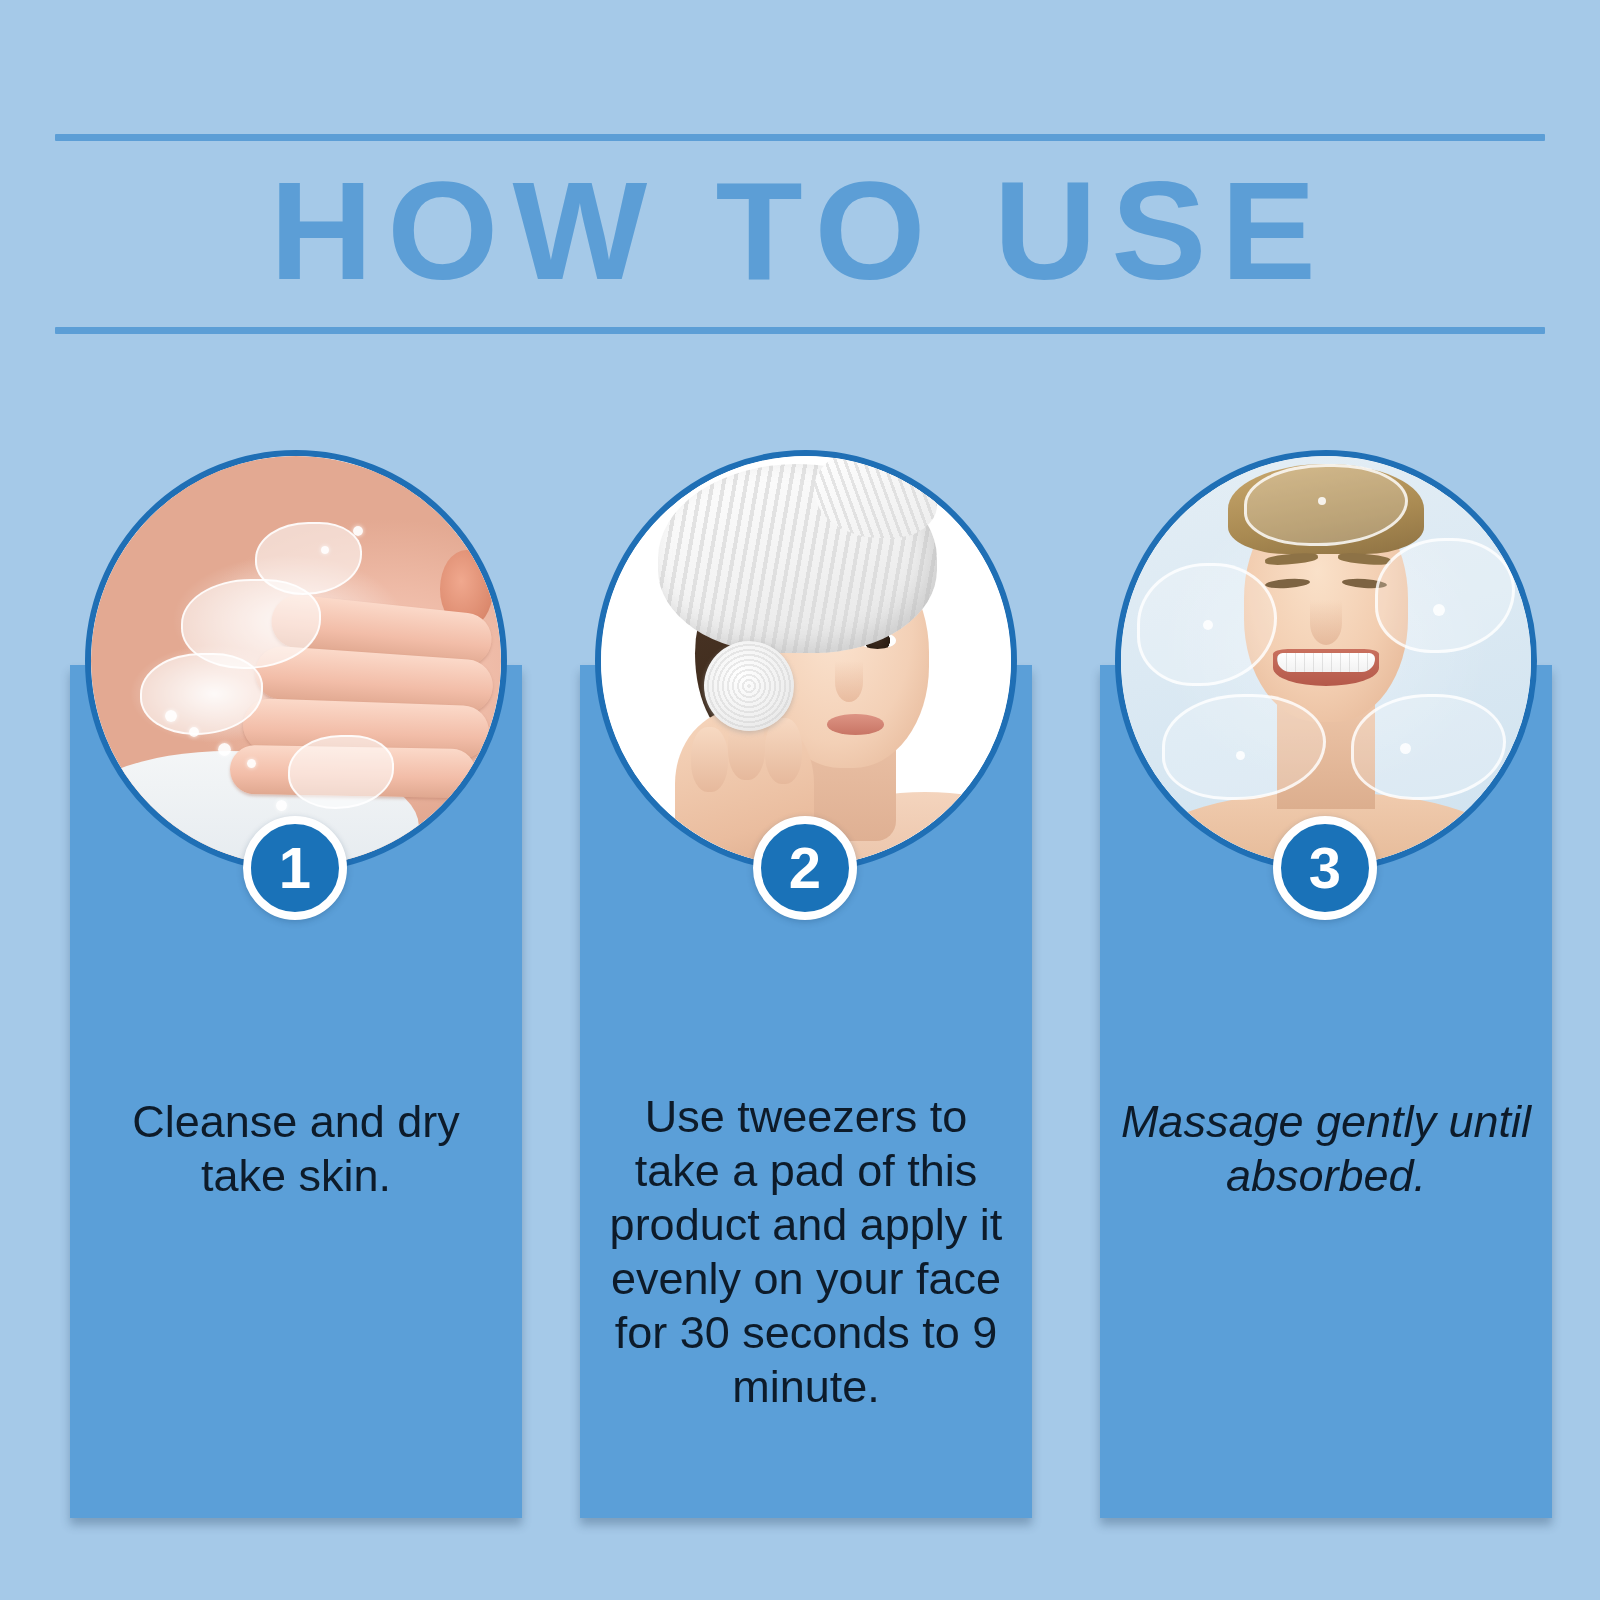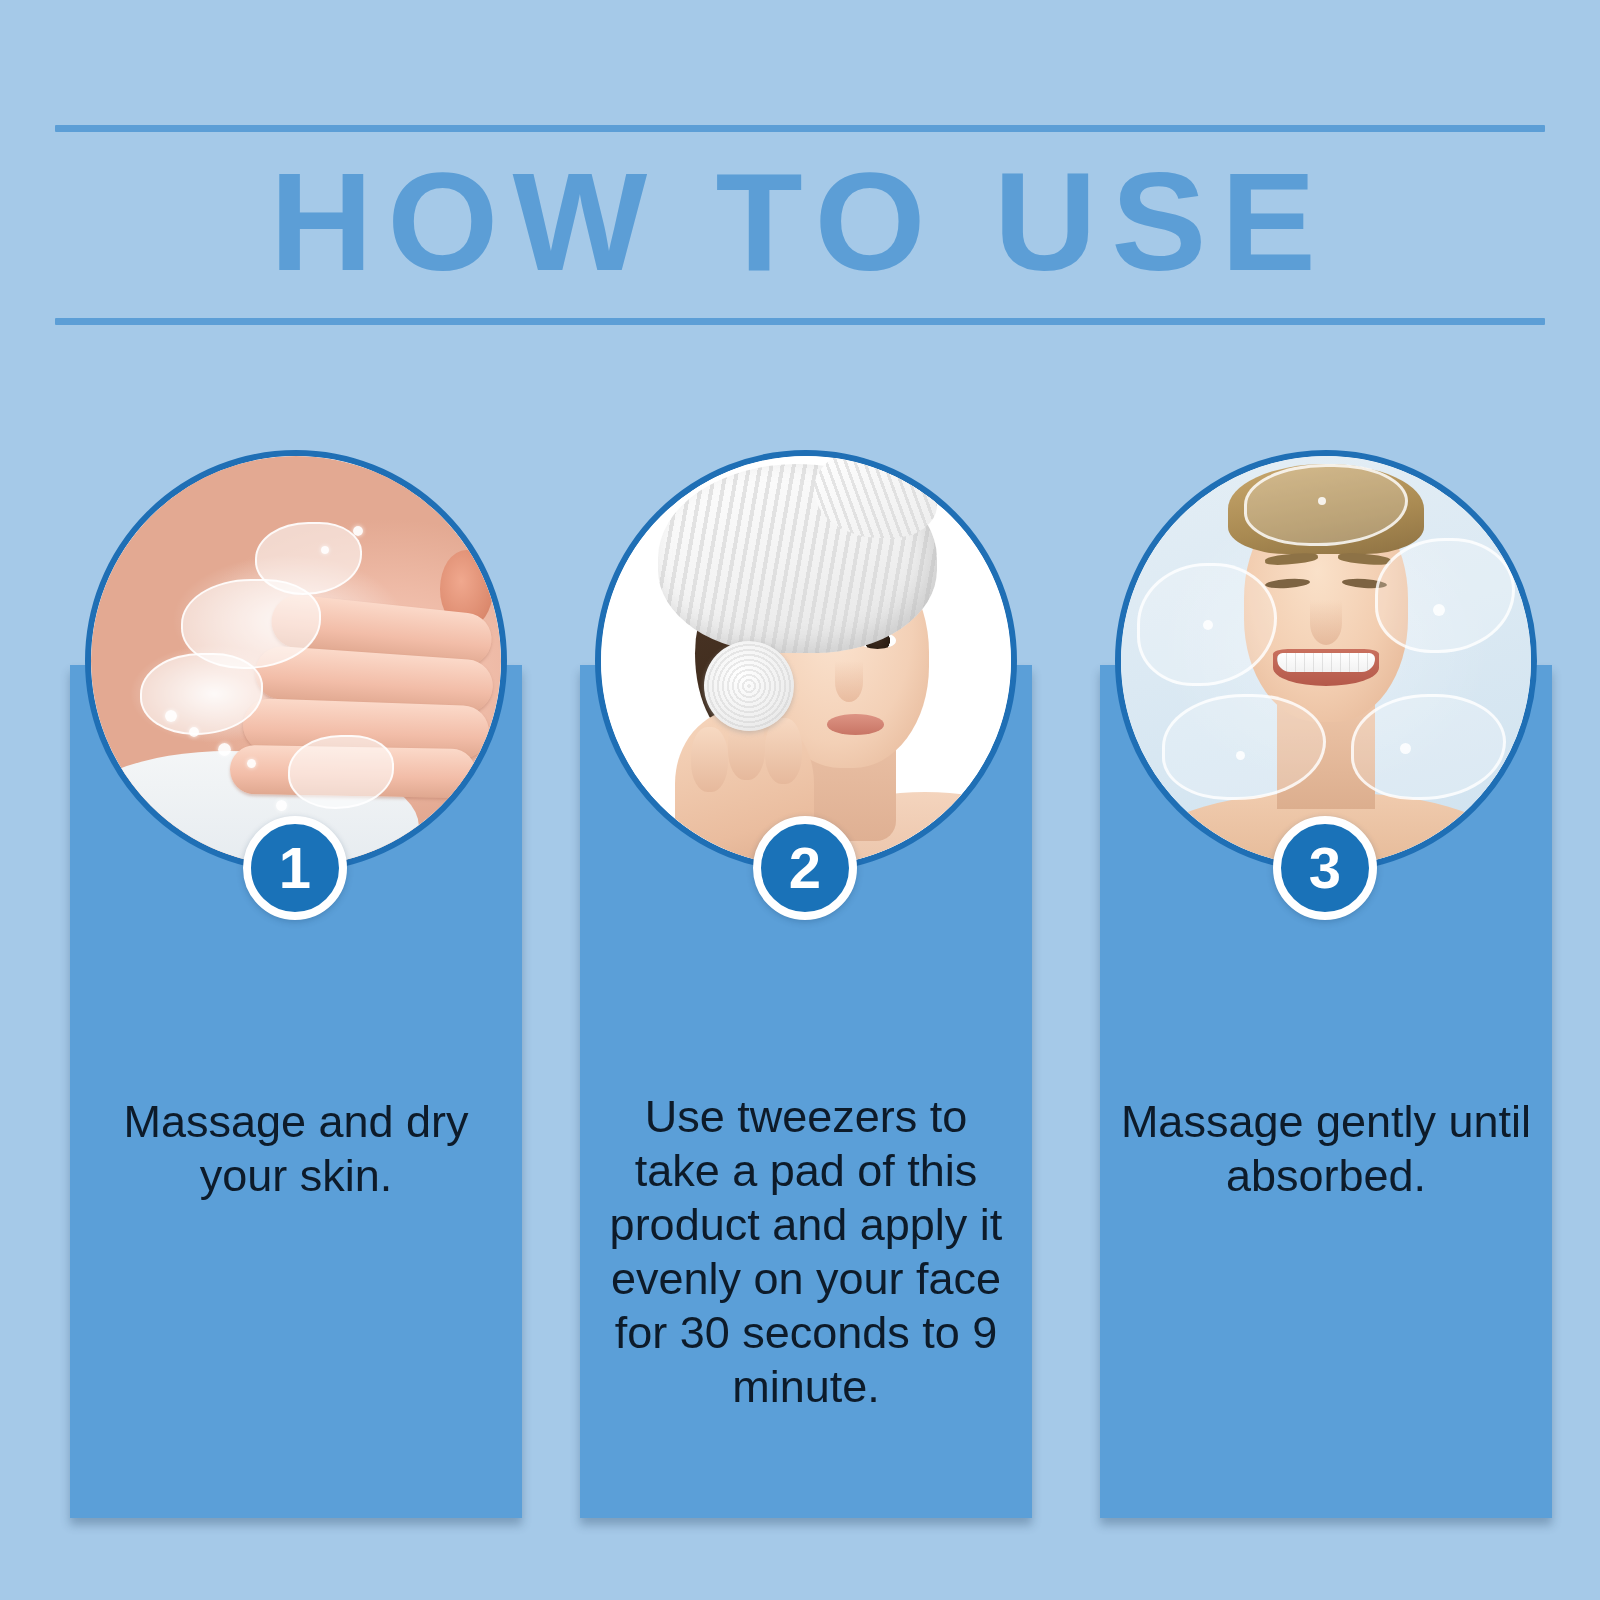--- a/index.html
+++ b/index.html
@@ -11,21 +11,21 @@
 
   body {
     background:#a5c9e8;
     font-family:"Liberation Sans", sans-serif;
     position:relative;
   }
 
   
   .header {
     position:absolute;
-    left:55px; top:125px;
+    left:55px; top:134px;
     width:1490px; height:200px;
   }
   .rule {
     position:absolute;
     left:0; width:1490px; height:7px;
     background:#5c9ed6;
     border-radius:1px;
   }
   .rule-top    { top:0; }
   .rule-bottom { top:193px; }
@@ -335,21 +335,21 @@
     left:28px;
     width:416px;
     text-align:center;
     color:#0d1b2a;
     font-size:45px;
     line-height:54px;
     font-family:"Liberation Sans", sans-serif;
   }
   .t1 { top:655px; }
   .t2 { top:650px; }
-  .t3 { top:655px; }
+  .t3 { top:655px;font-style:italic; }
 </style>
 </head>
 <body>
 
 <div class="header">
   <div class="rule rule-top"></div>
   <div class="page-title">HOW TO USE</div>
   <div class="rule rule-bottom"></div>
 </div>
 
@@ -377,21 +377,21 @@
         <div class="drop" style="left:56%;top:22%;width:8px;height:8px;"></div>
         <div class="drop" style="left:64%;top:17%;width:10px;height:10px;"></div>
         <div class="drop" style="left:45%;top:84%;width:11px;height:11px;"></div>
       </div>
     </div>
 
     <div class="badge">
       <span class="badge-num">1</span>
     </div>
 
-    <div class="step-text t1">Massage and dry your skin.</div>
+    <div class="step-text t1">Cleanse and dry take skin.</div>
   </div>
 
   <div class="step step-2">
     <div class="card"></div>
 
     <div class="photo">
       <div class="photo-inner p2">
         <div class="shoulder"></div>
         <div class="neck"></div>
         <div class="hairside"></div>

